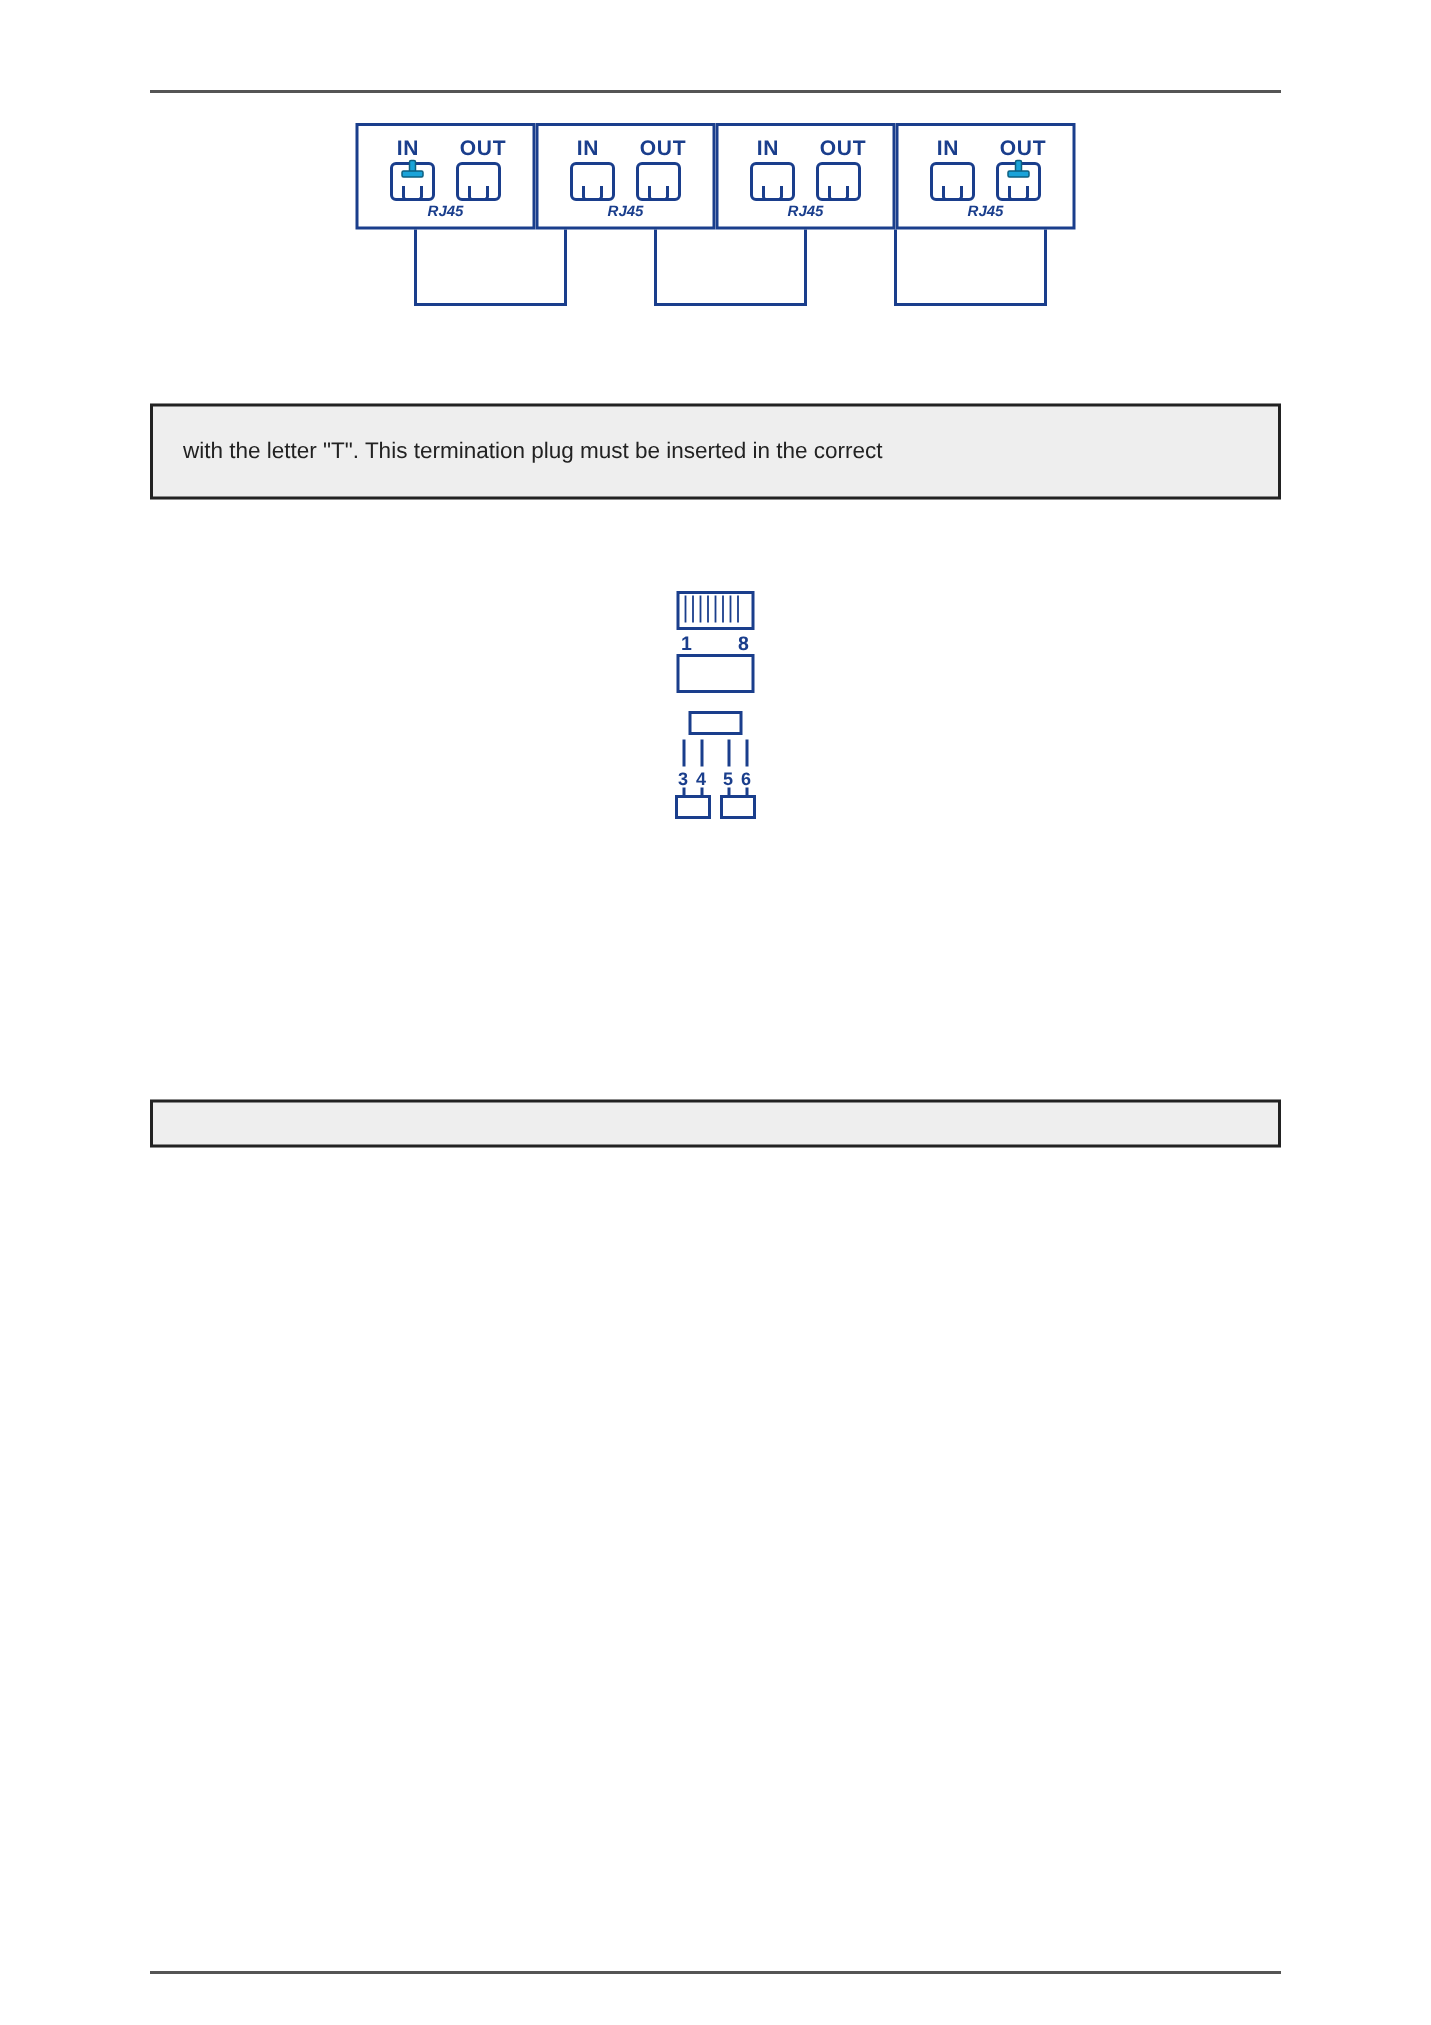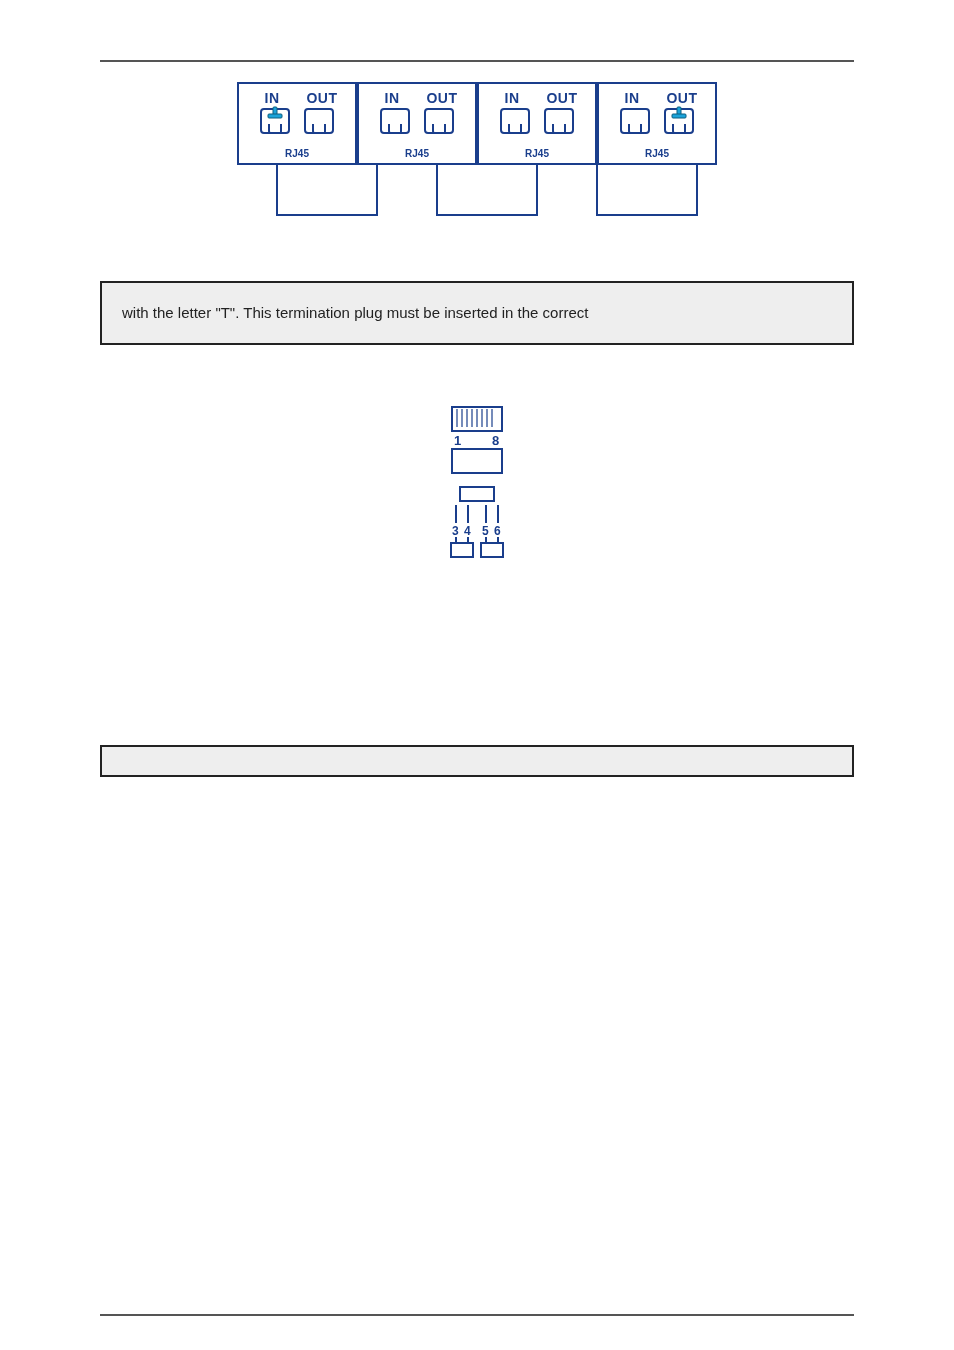--- a/index.html
+++ b/index.html
@@ -9,21 +9,21 @@
   .hr-bot { border: none; border-top: 2px solid #555; margin-top: 30px; }
   .diagram-row { display: flex; justify-content: center; margin-top: 10px; }
   .unit-box { border: 2px solid #1a3e8c; background: #fff; padding: 6px 8px 4px 8px; width: 120px; display: flex; flex-direction: column; align-items: center; }
   .unit-labels { display: flex; justify-content: space-between; width: 90px; font-size: 14px; font-weight: bold; color: #1a3e8c; letter-spacing: 0.5px; }
   .unit-labels span { width: 40px; text-align: center; }
   .jack-row { display: flex; gap: 14px; margin-top: 2px; }
   .jack { width: 30px; height: 26px; border: 2px solid #1a3e8c; border-radius: 4px; position: relative; background: #fff; display:flex; align-items:flex-end; justify-content:center; }
   .jack-inner { width: 14px; height: 10px; border: 2px solid #1a3e8c; border-top: none; border-radius: 0 0 3px 3px; margin-bottom:-2px; }
   .tplug { position: absolute; top: -4px; left: 50%; transform: translateX(-50%); width: 18px; height: 18px; }
   .tplug svg { display:block; }
-  .rj45 { font-size: 10px; font-weight: bold; color: #1a3e8c; margin-top: 14px; }
+  .rj45 { font-size: 10px; font-weight: bold; color: #1a3e8c; margin-top: 2px; font-style: italic; }
 
   .cables { position: relative; height: 80px; margin: 0 auto; width: 640px; }
   .cables svg { overflow: visible; }
 
   .note-box { border: 2px solid #222; background: #eee; padding: 18px 20px; margin: 36px 0 20px 0; }
   .note-text { font-size: 15px; color: #222; line-height: 1.6; text-align: justify; }
 
   .term-diagram { display:flex; justify-content:center; margin: 60px 0 30px 0; }
   .term-svg { display:block; }
 

